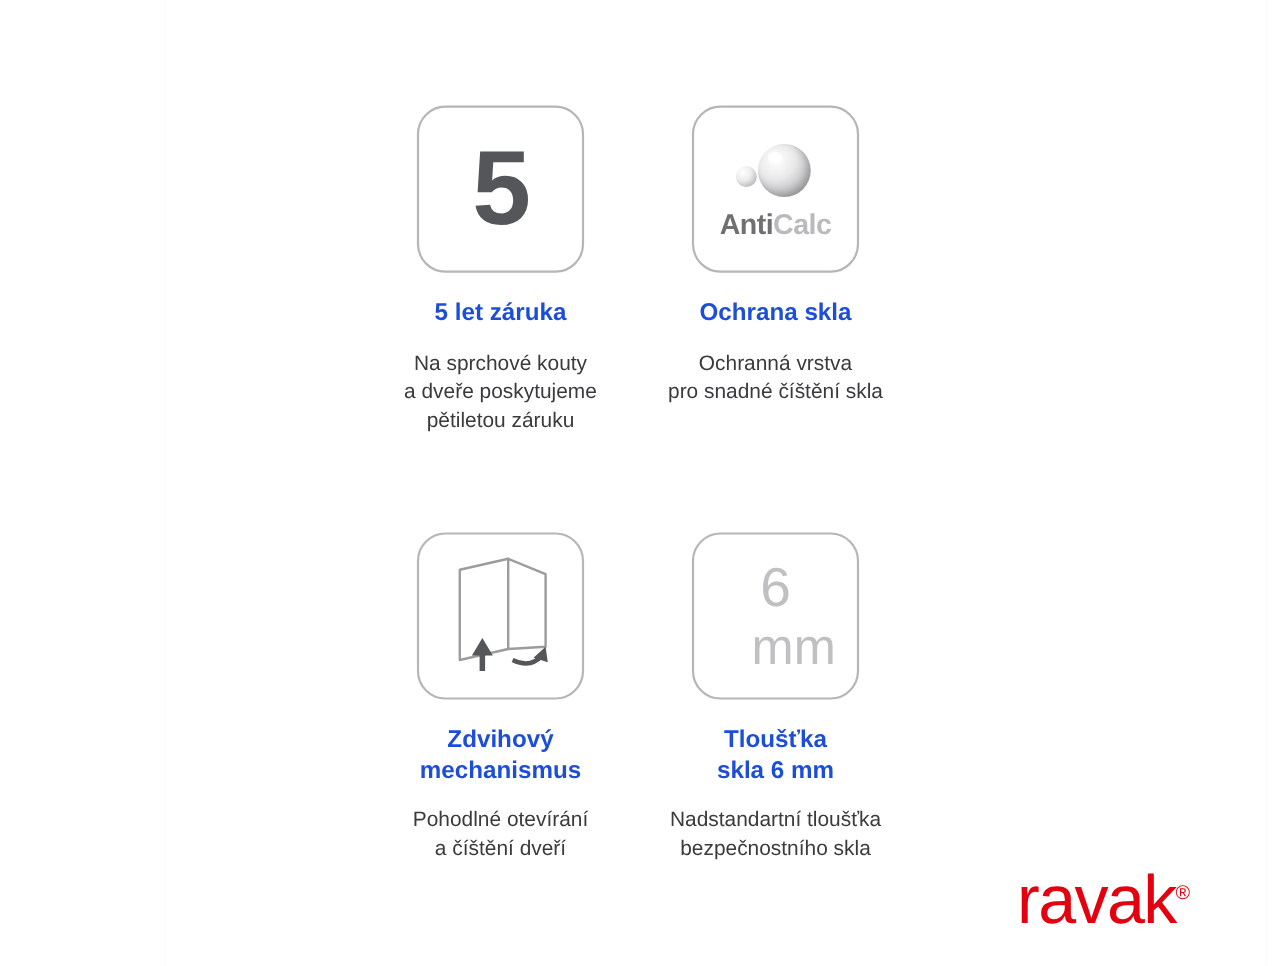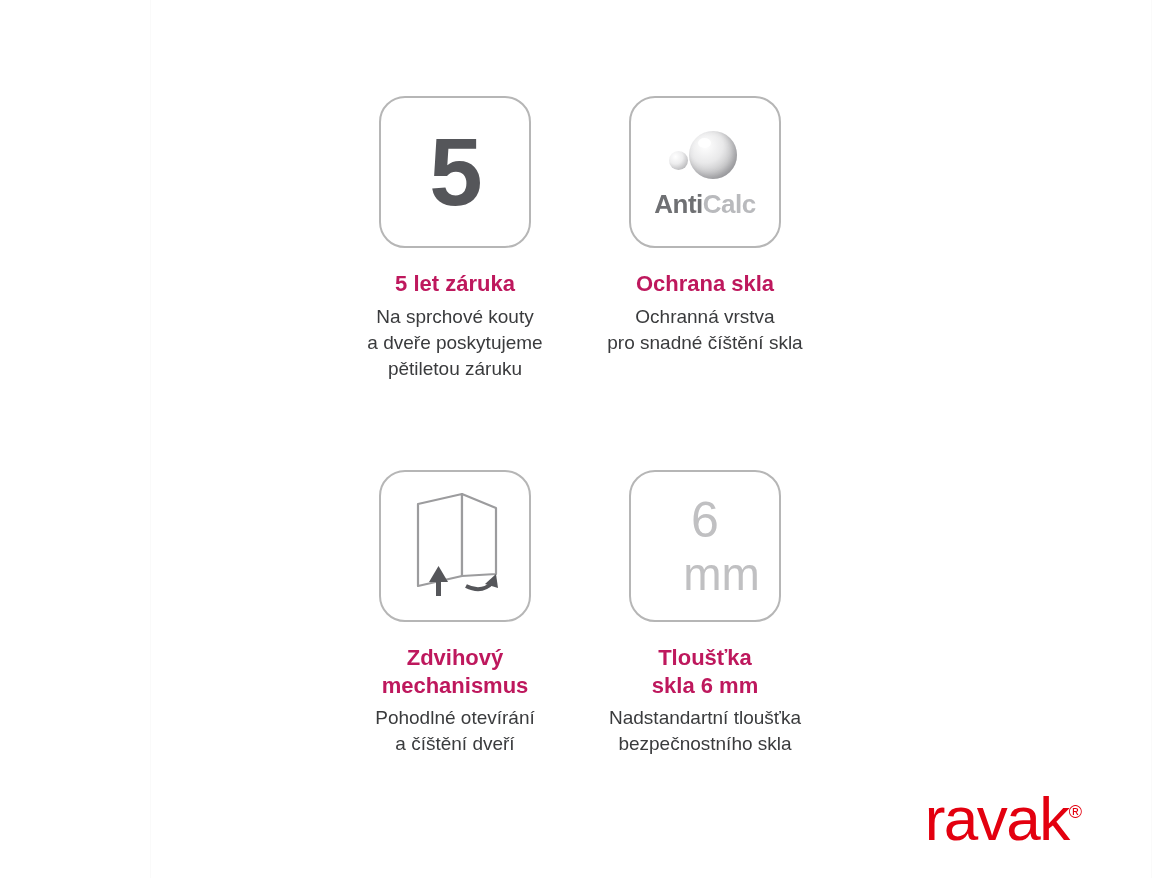--- a/index.html
+++ b/index.html
@@ -155,26 +155,26 @@
     margin-left: 33px;
   }
 
   .caption {
     margin-top: 22px;
     text-align: center;
   }
   .caption .title {
     font-size: 22px;
     font-weight: bold;
-    color: #be185d;
+    color: #1d4ed8;
     line-height: 1.25;
     white-space: pre-line;
   }
   .caption .desc {
-    margin-top: 6px;
+    margin-top: 20px;
     font-size: 19px;
     color: #3a3b3d;
     line-height: 1.38;
     white-space: pre-line;
   }
 
   .logo {
     position: absolute;
     right: 88px;
     bottom: 28px;

